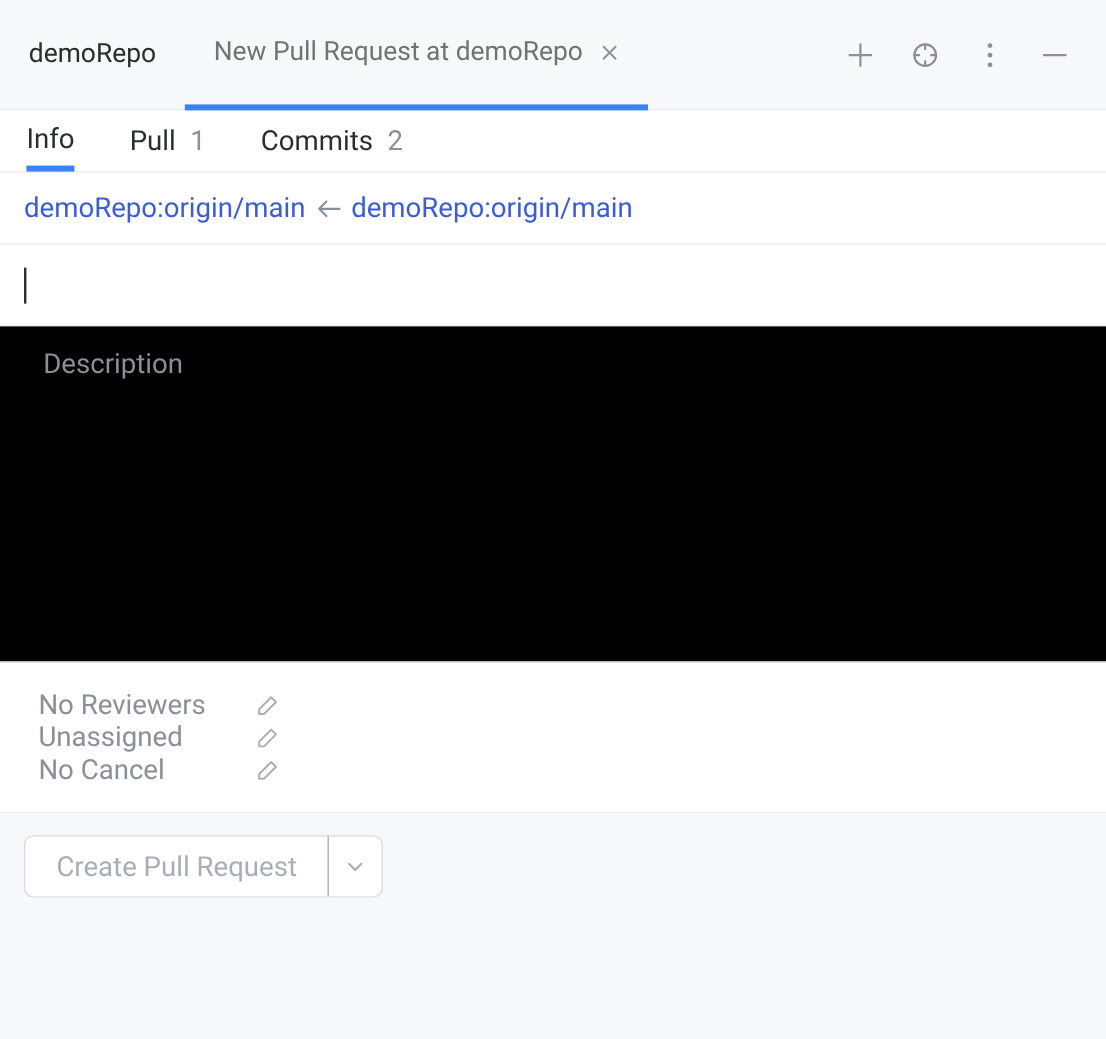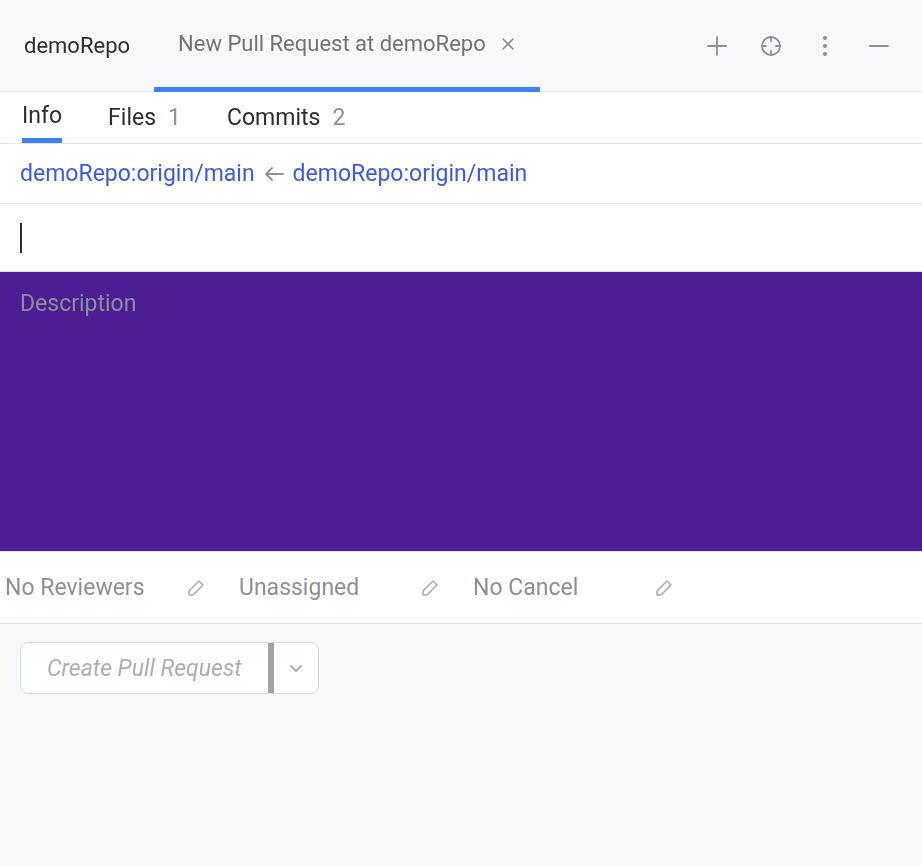--- a/index.html
+++ b/index.html
@@ -102,34 +102,33 @@
       background: #fff;
       display: flex;
       align-items: center;
     }
     .cursor-caret {
       width: 2px;
       height: 30px;
       background: #2b2d30;
     }
     .description-area {
-      padding: 18px 20px;
+      padding: 18px 36px;
       border-bottom: 1px solid #e3e5e8;
       min-height: 280px;
-      background: #4c1d95;
+      background: #000000;
       color: #8a8f99;
       font-size: 23px;
     }
     .meta-section {
       background: #fff;
-      padding: 22px 5px;
-      border-bottom: 1px solid #e3e5e8;
-      display: flex;
-      flex-direction: row;
-      gap: 32px;
+      padding: 22px 32px;
+      border-bottom: 1px solid #e3e5e8;
+      display: flex;
+      flex-direction: column;
     }
     .meta-row {
       display: flex;
       align-items: center;
       color: #8a8f99;
       font-size: 23px;
     }
     .meta-row .label-text {
       width: 180px;
     }
@@ -151,25 +150,24 @@
       font-size: 23px;
       cursor: pointer;
       background: #fff;
     }
     .btn-split {
       border: 1px solid #d4d7dd;
       color: #a8adb7;
     }
     .btn-split .main {
       padding: 0 26px;
-      border-right: 6px solid #a3a3a3;
-      height: 100%;
-      display: flex;
-      align-items: center;
-      font-style: italic;
+      border-right: 1px solid #a3a3a3;
+      height: 100%;
+      display: flex;
+      align-items: center;
     }
     .btn-split .dd {
       padding: 0 14px;
       height: 100%;
       display: flex;
       align-items: center;
     }
     .btn-cancel {
       border: 1px solid #b0b4bc;
       color: #2b2d30;
@@ -217,21 +215,21 @@
         </svg>
     </div>
   </div>
 </div>
 
 <div class="sub-tabs">
   <div class="sub-tab active">
     <span>Info</span>
   </div>
   <div class="sub-tab">
-    <span>Files</span>
+    <span>Pull</span>
     <span class="count">1</span>
   </div>
   <div class="sub-tab">
     <span>Commits</span>
     <span class="count">2</span>
   </div>
 </div>
 
 <div class="branch-row">
   <span class="branch-link">demoRepo:origin/main</span>

